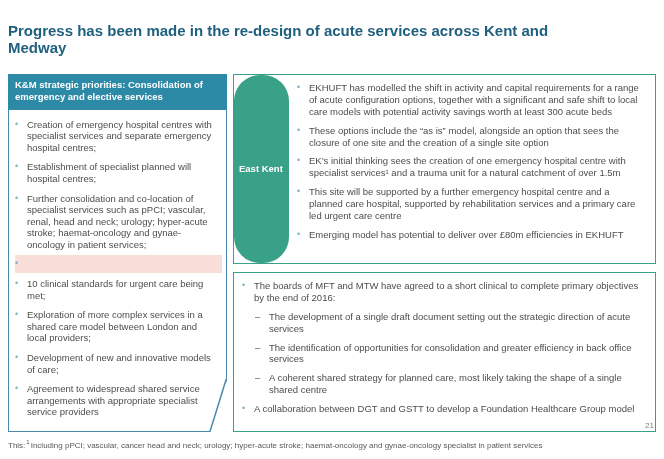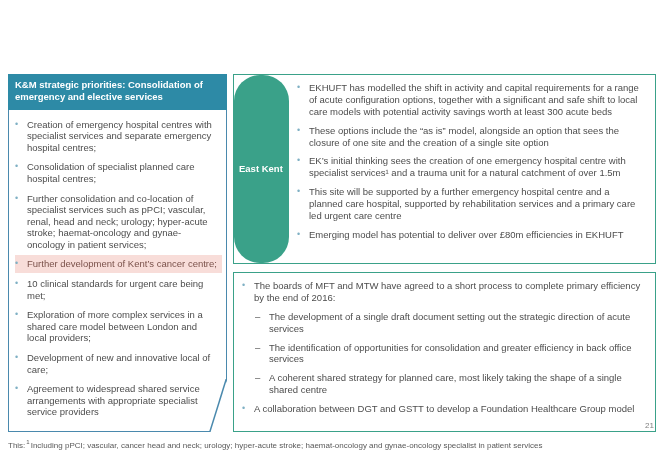--- a/index.html
+++ b/index.html
@@ -78,53 +78,53 @@
   .pagenum {
     position: absolute; right: 10px; top: 421px;
     font-size: 8px; color: #808080;
   }
 </style>
 </head>
 <body>
 
 <div class="slide">
 
+  <h1 class="title">Progress has been made in the re-design of acute services across Kent and Medway</h1>
 
   <div class="content">
 
     <aside class="sidebar">
       <div class="sidebar-header">K&amp;M strategic priorities: Consolidation of emergency and elective services</div>
       <div class="sidebar-body" id="sidebar-list">
           <div class="b-row">
             <span class="marker">•</span>
             <span class="btext">Creation of emergency hospital centres with specialist services and separate emergency hospital centres;</span>
           </div>
           <div class="b-row">
             <span class="marker">•</span>
-            <span class="btext">Consolidation of specialist planned care hospital centres;</span>
+            <span class="btext">Establishment of specialist planned will hospital centres;</span>
           </div>
           <div class="b-row">
             <span class="marker">•</span>
             <span class="btext">Further consolidation and co-location of specialist services such as pPCI; vascular, renal, head and neck; urology; hyper-acute stroke; haemat-oncology and gynae-oncology in patient services;</span>
           </div>
           <div class="b-row hl">
             <span class="marker">•</span>
-            <span class="btext">Further development of Kent’s cancer centre;</span>
           </div>
           <div class="b-row">
             <span class="marker">•</span>
             <span class="btext">10 clinical standards for urgent care being met;</span>
           </div>
           <div class="b-row">
             <span class="marker">•</span>
             <span class="btext">Exploration of more complex services in a shared care model between London and local providers;</span>
           </div>
           <div class="b-row">
             <span class="marker">•</span>
-            <span class="btext">Development of new and innovative local of care;</span>
+            <span class="btext">Development of new and innovative models of care;</span>
           </div>
           <div class="b-row">
             <span class="marker">•</span>
             <span class="btext">Agreement to widespread shared service arrangements with appropriate specialist service providers</span>
           </div>
         </div>
       <svg class="corner-line" viewBox="0 0 18 53">
         <line x1="17.3" y1="0" x2="0.8" y2="53" stroke="#4a89ad" stroke-width="1.5"></line>
       </svg>
     </aside>
@@ -156,21 +156,21 @@
               <span class="marker">•</span>
               <span class="btext">Emerging model has potential to deliver over £80m efficiencies in EKHUFT</span>
             </div>
           </div>
       </section>
 
       <section class="sec sec-medway">
         <div class="sec-content" id="sec-content-1">
             <div class="b-row">
               <span class="marker">•</span>
-              <span class="btext">The boards of MFT and MTW have agreed to a short process to complete primary efficiency by the end of 2016:</span>
+              <span class="btext">The boards of MFT and MTW have agreed to a short clinical to complete primary objectives by the end of 2016:</span>
             </div>
             <div class="b-row sub">
               <span class="marker">–</span>
               <span class="btext">The development of a single draft document setting out the strategic direction of acute services</span>
             </div>
             <div class="b-row sub">
               <span class="marker">–</span>
               <span class="btext">The identification of opportunities for consolidation and greater efficiency in back office services</span>
             </div>
             <div class="b-row sub">

